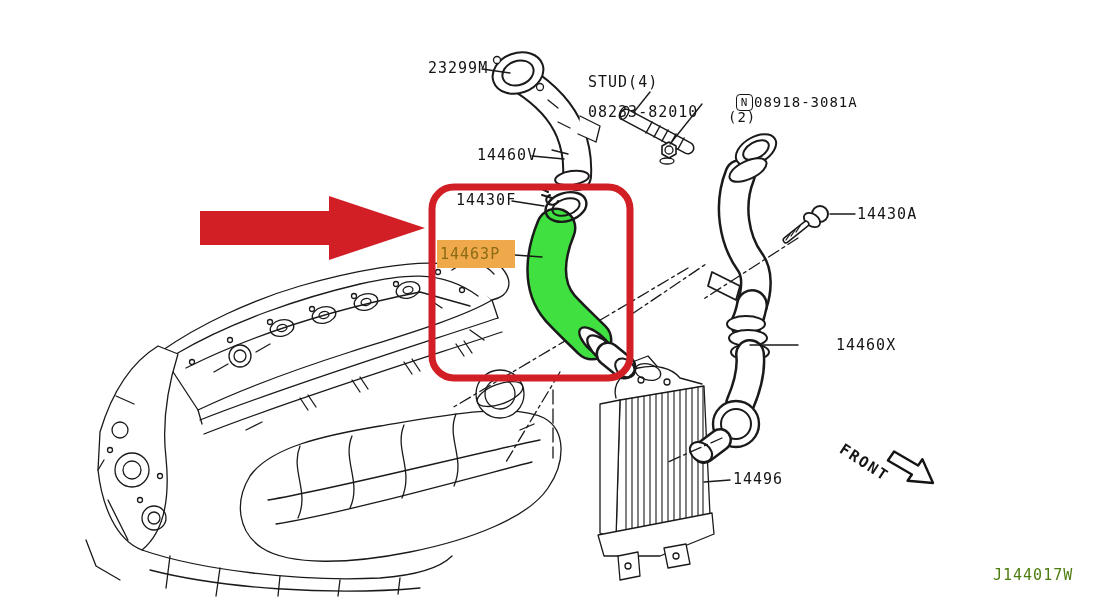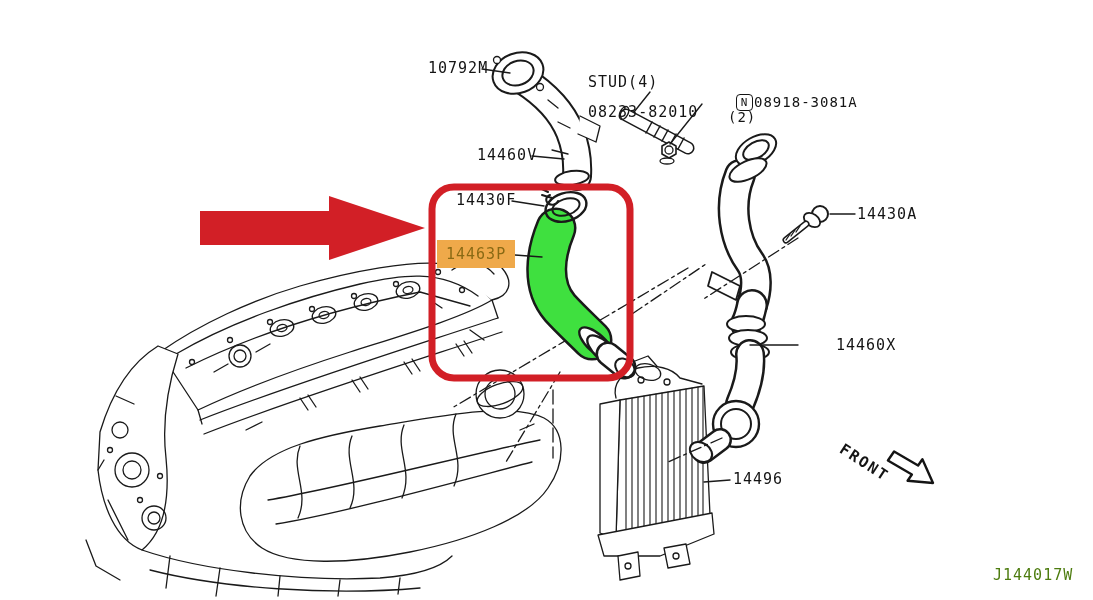--- a/index.html
+++ b/index.html
@@ -4,21 +4,21 @@
 <style>
   html,body{margin:0;padding:0;background:#ffffff;}
   .stage{position:relative;width:1093px;height:600px;background:#ffffff;overflow:hidden;
          font-family:"DejaVu Sans Mono","Liberation Mono",monospace;}
   svg{position:absolute;left:0;top:0;}
   .lbl{position:absolute;font-size:15px;letter-spacing:1px;color:#141414;white-space:nowrap;line-height:16px;}
   .lbl.small{font-size:14px;}
   .nut-badge{display:inline-block;width:15px;height:15px;border:1.5px solid #141414;border-radius:4px;
              font-size:11px;line-height:15px;text-align:center;vertical-align:1px;margin-right:1px;}
   .hl-label{position:absolute;left:437px;top:240px;width:78px;height:28px;background:#efa94a;
-            color:#8a6a14;font-size:15px;letter-spacing:1px;line-height:28px;padding-left:9px;box-sizing:border-box;}
+            color:#8a6a14;font-size:15px;letter-spacing:1px;line-height:28px;padding-left:3px;box-sizing:border-box;}
   .front-lbl{position:absolute;left:846px;top:440px;font-size:15px;font-weight:bold;letter-spacing:2px;
              transform:rotate(33deg);transform-origin:0 0;color:#141414;}
   .code-lbl{position:absolute;left:993px;top:566px;font-size:15px;letter-spacing:1px;color:#4d7c0f;}
 </style>
 </head>
 <body>
 
 <div class="stage">
 
 <svg width="1093" height="600" viewBox="0 0 1093 600">
@@ -196,21 +196,21 @@
     </g>
 
     <rect x="432" y="187" width="198" height="191" rx="22" ry="22" fill="none" stroke="#d21f26" stroke-width="7"></rect>
 
     <polygon points="200,211 329,211 329,196 425,228 329,260 329,245 200,245" fill="#d21f26" stroke="none"></polygon>
 
     <path d="M887.9,460.5 L911.9,474.5 L907.6,480.7 L933,483 L922.4,459.3 L918.1,465.5 L894.1,451.5 Z" fill="#ffffff" stroke="#141414" stroke-width="2.4"></path>
   </g>
 </svg>
 
-<div class="lbl" style="left:428px;top:60px;">10792M</div>
+<div class="lbl" style="left:428px;top:60px;">23299M</div>
 
 <div class="lbl" style="left:588px;top:58px;margin-top:46px;">08233-82010</div>
 <div class="lbl" style="left:588px;top:74px;">STUD(4)</div>
 
 <div class="lbl small" style="left:702px;top:94px;padding-left:34px;">
   <span class="nut-badge">N</span><span>08918-3081A</span>
 </div>
 <div class="lbl small" style="left:728px;top:109px;">(2)</div>
 
 <div class="lbl" style="left:477px;top:147px;">14460V</div>

